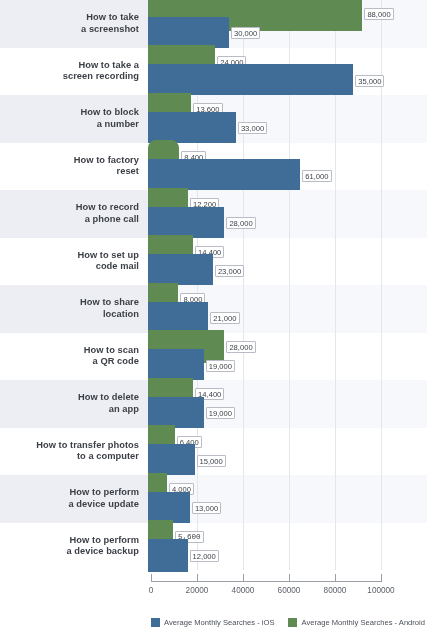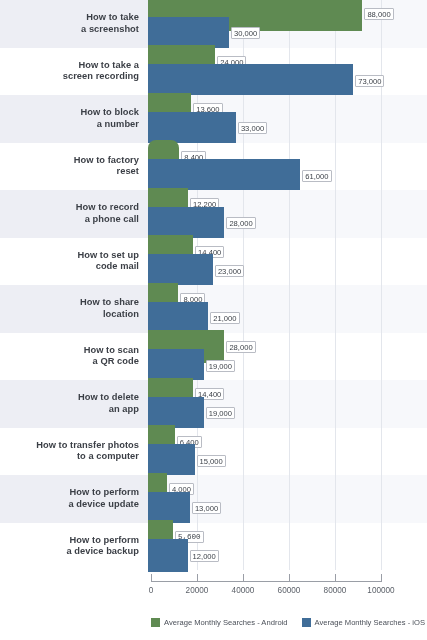--- a/index.html
+++ b/index.html
@@ -108,21 +108,21 @@
             <i style="left: 187px;"></i>
             <i style="left: 233px;"></i>
           </div>
           <div class="barline">
             <div class="bar android" style="width: 55.2px;">
               <span class="vlabel" style="left: 100%;">24,000</span>
             </div>
           </div>
           <div class="barline">
             <div class="bar ios" style="width: 193.2px;">
-              <span class="vlabel" style="left: 100%;">73,000</span>
+              <span class="vlabel" style="left: 100%;">35,000</span>
             </div>
           </div>
         </div>
       </div>
       <div class="row alt">
         <div class="cat-cell">
           <div class="cat-label">How to block
 a number</div>
         </div>
         <div class="plot-cell">
@@ -383,21 +383,21 @@
       <div class="axis-tick" style="left: 289px;"></div>
       <div class="axis-text" style="left: 289px;">60000</div>
       <div class="axis-tick" style="left: 335px;"></div>
       <div class="axis-text" style="left: 335px;">80000</div>
       <div class="axis-tick" style="left: 381px;"></div>
       <div class="axis-text" style="left: 381px;">100000</div>
     </div>
 
   <div class="legend">
       <div class="legend-item">
+        <span class="swatch ios"></span>
+        <span class="legend-text">Average Monthly Searches - iOS</span>
+      </div>
+      <div class="legend-item">
         <span class="swatch android"></span>
         <span class="legend-text">Average Monthly Searches - Android</span>
       </div>
-      <div class="legend-item">
-        <span class="swatch ios"></span>
-        <span class="legend-text">Average Monthly Searches - iOS</span>
-      </div>
     </div>
 </div>
 
 </body></html>

